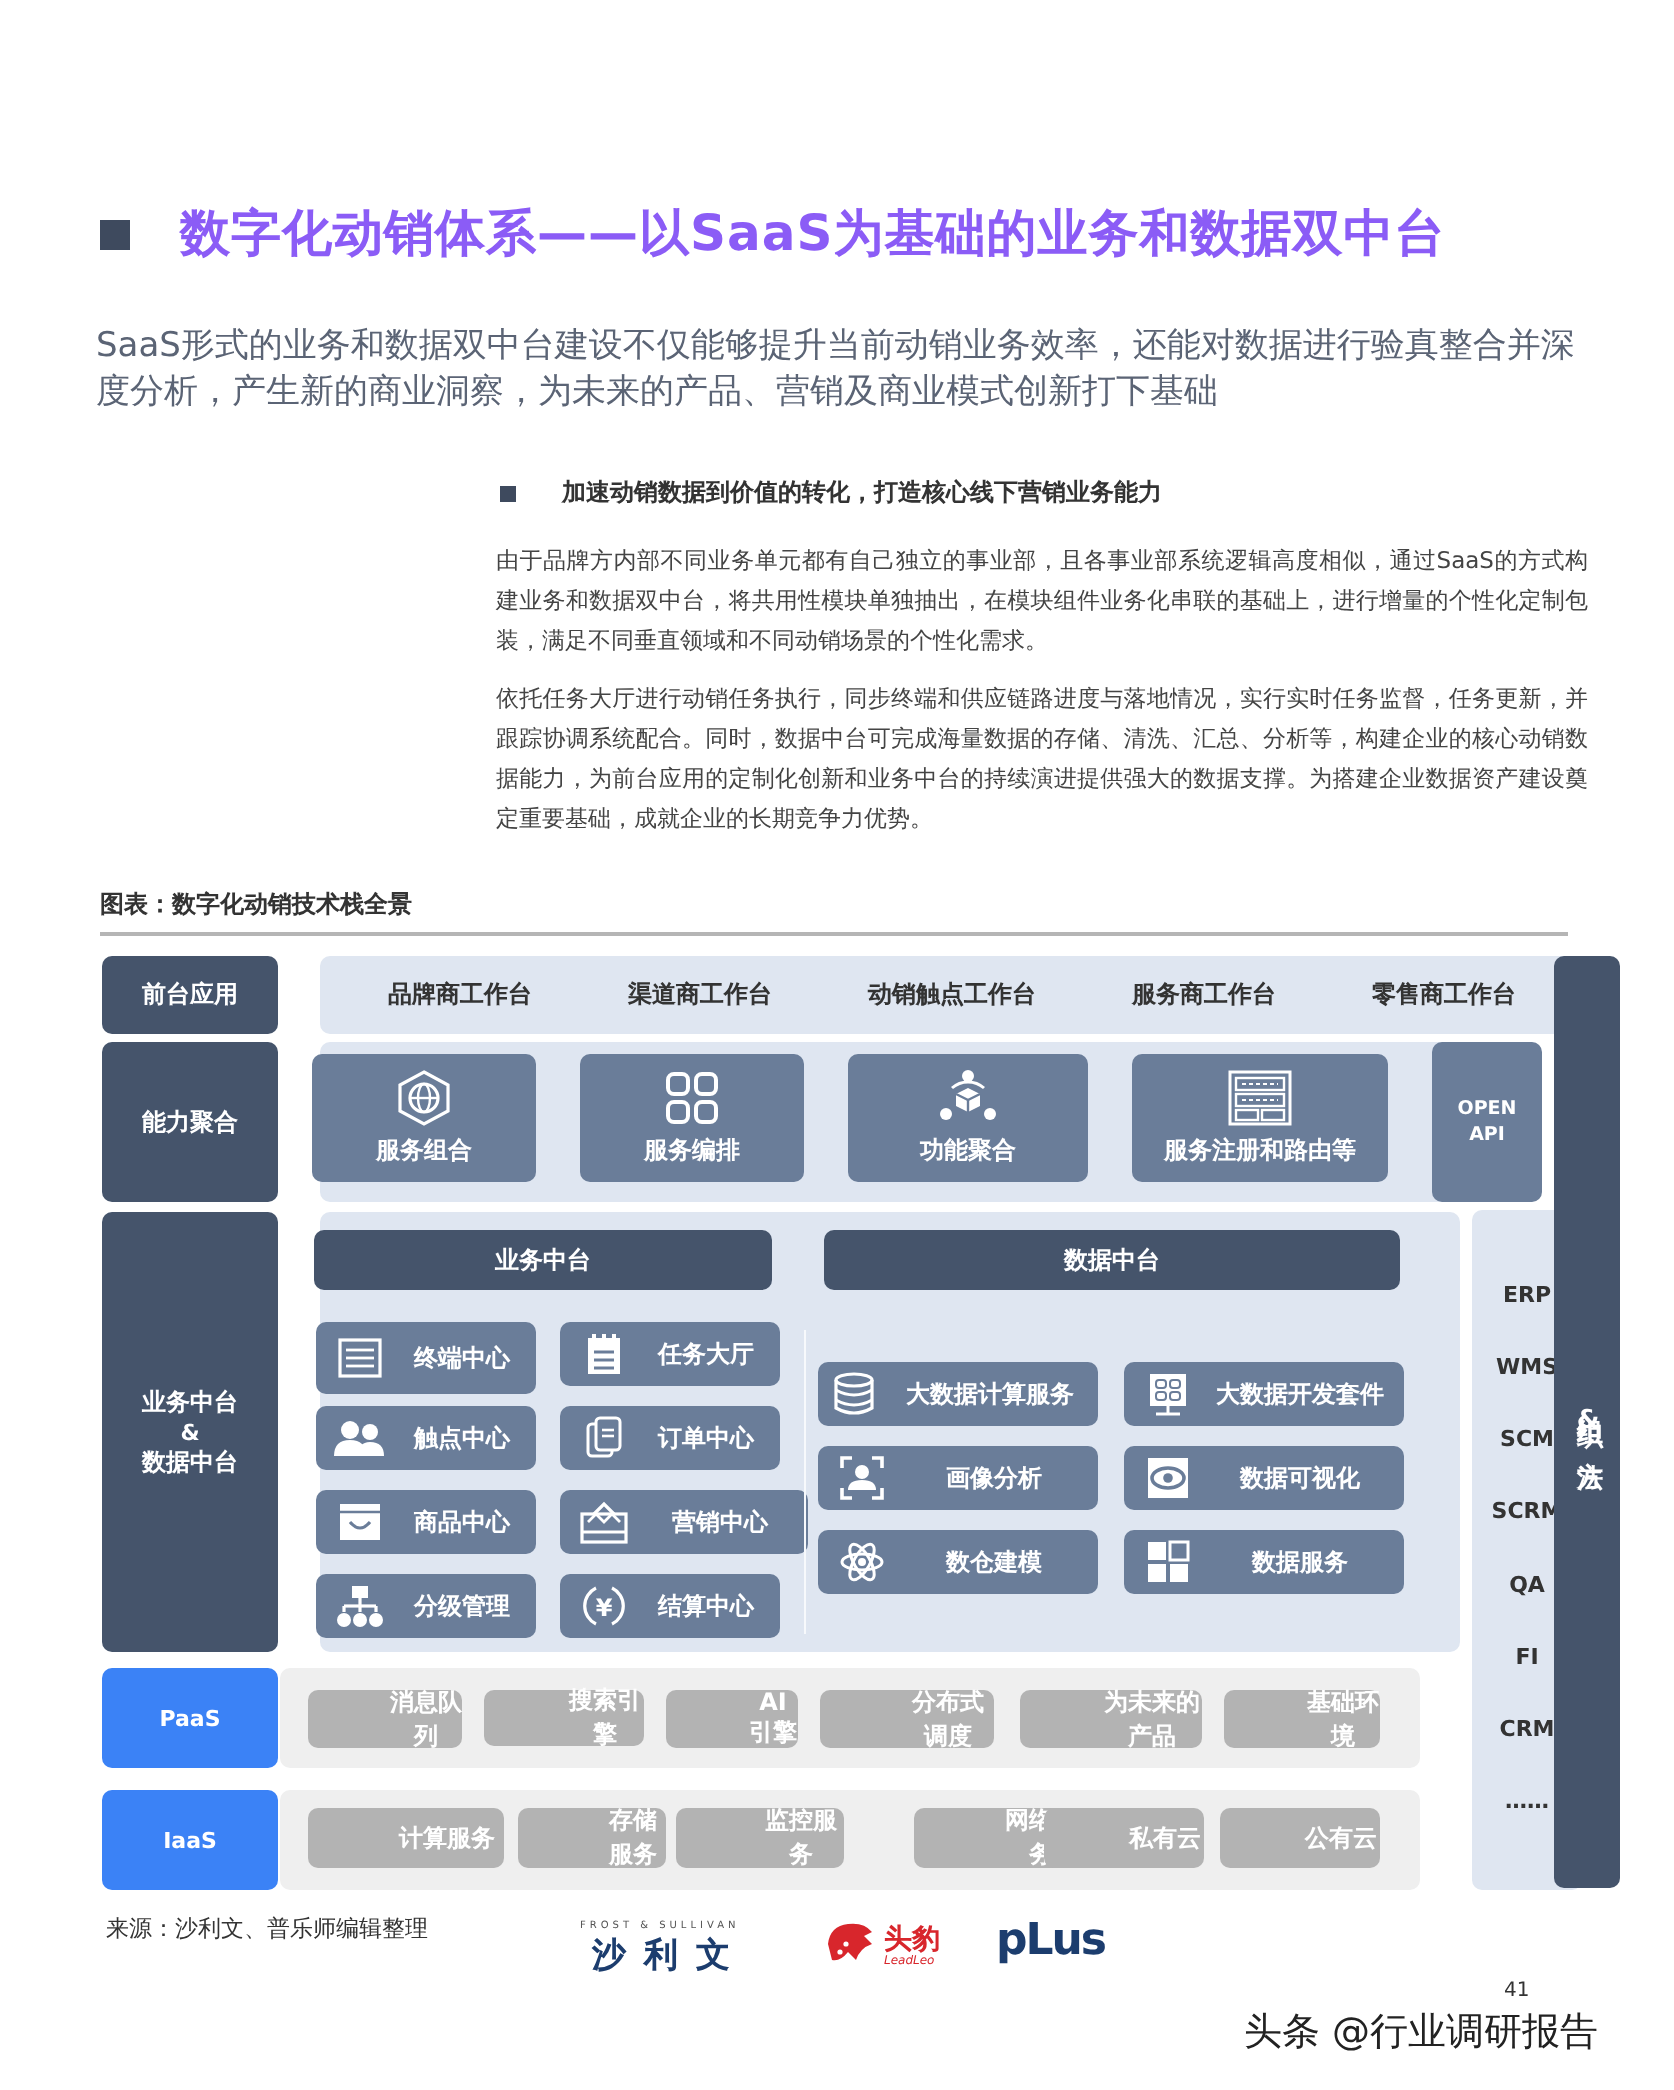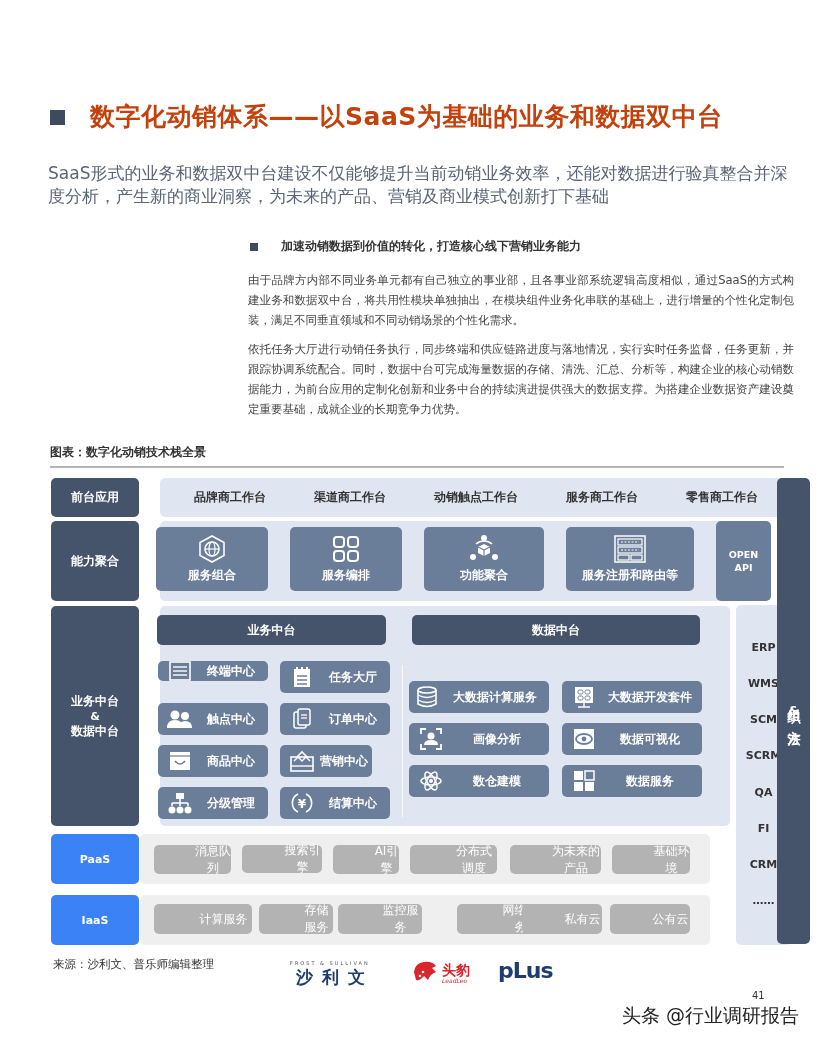--- a/index.html
+++ b/index.html
@@ -3,21 +3,21 @@
 <meta charset="utf-8">
 <style>
   * { box-sizing: border-box; margin: 0; padding: 0; }
   html, body { width: 837px; height: 1045px; background: #ffffff; overflow: hidden; }
   body { position: relative; font-family: "DejaVu Sans", "Liberation Sans", sans-serif; color: #333; }
 
   .abs { position: absolute; }
 
   
   .title-square { left: 50px; top: 110px; width: 15px; height: 15px; background: #3e4a5e; }
-  .title { left: 90px; top: 100px; font-size: 25px; font-weight: bold; color: #c2410c; letter-spacing: 0.5px; white-space: nowrap; }
+  .title { left: 90px; top: 100px; font-size: 25px; font-weight: bold; color: #8b5cf6; letter-spacing: 0.5px; white-space: nowrap; }
   .subtitle { left: 48px; top: 162px; width: 740px; font-size: 17px; line-height: 23px; color: #5b6475; }
 
   .sec-bullet { left: 250px; top: 243px; width: 8px; height: 8px; background: #3e4a5e; }
   .sec-heading { left: 281px; top: 238px; font-size: 12px; font-weight: bold; color: #333; white-space: nowrap; }
   .para { left: 248px; width: 546px; font-size: 11.5px; line-height: 20px; color: #444; text-align: justify; }
   .para1 { top: 270px; }
   .para2 { top: 339px; }
 
   .fig-caption { left: 50px; top: 444px; font-size: 12px; font-weight: bold; color: #333; }
   .fig-rule { left: 50px; top: 466px; width: 734px; height: 2px; background: #b5b5b5; }
@@ -44,21 +44,21 @@
 
   
   .chip { display: flex; align-items: center; font-size: 12px; font-weight: bold; color: #fff; }
   .chip .ic { width: 28px; height: 22px; display: flex; align-items: center; justify-content: center; margin-left: 8px; }
   .chip .lbl { flex: 1; text-align: center; }
 
   .side-list { display: flex; flex-direction: column; align-items: center; justify-content: space-around; padding: 24px 0 26px; font-size: 11px; font-weight: bold; color: #333; }
 
   .org-text { writing-mode: vertical-rl; text-orientation: upright; font-size: 13px; font-weight: bold; color: #fff; letter-spacing: 2px; }
 
-  .bottom-chip { font-size: 12px; font-weight: normal; padding-left: 41px; }
+  .bottom-chip { font-size: 12px; font-weight: bold; padding-left: 41px; }
 
   .source { left: 53px; top: 957px; font-size: 11.5px; color: #333; }
   .page-num { left: 752px; top: 990px; font-size: 10px; color: #333; }
   .watermark { left: 622px; top: 1003px; font-size: 19px; color: #222; white-space: nowrap; }
 
   .logo-frost-small { left: 290px; top: 960px; font-size: 5px; letter-spacing: 2px; color: #555; white-space: nowrap; }
   .logo-frost-big { left: 296px; top: 966px; font-size: 17px; font-weight: bold; color: #1c3d6e; letter-spacing: 9px; white-space: nowrap; }
   .logo-leadleo { left: 412px; top: 960px; display: flex; align-items: center; gap: 4px; }
   .logo-leadleo .cn { font-size: 14px; font-weight: bold; color: #d8262c; line-height: 14px; }
   .logo-leadleo .en { font-size: 6px; color: #d8262c; font-style: italic; }
@@ -152,21 +152,21 @@
 
   <div class="abs dark rounded center row-label" style="left:51px;top:606px;width:88px;height:220px;flex-direction:column;">
     <span>业务中台</span>
     <span style="font-size:11px;">&amp;</span>
     <span>数据中台</span>
   </div>
   <div class="abs light rounded" style="left:140px;top:606px;width:570px;height:220px;"></div>
 
   <div class="abs dark rounded center" style="left:157px;top:615px;width:229px;height:30px;font-size:12px;font-weight:bold;">业务中台</div>
 
-  <div class="abs mid rounded chip" style="left:158px;top:661px;width:110px;height:20px;">
+  <div class="abs mid rounded chip" style="left:158px;top:661px;width:110px;height:36px;">
     <span class="ic">
         <svg width="22" height="20" viewBox="0 0 22 20">
           <rect x="1" y="1" width="20" height="18" fill="none" stroke="#fff" stroke-width="1.6"></rect>
           <line x1="4" y1="6" x2="18" y2="6" stroke="#fff" stroke-width="1.4"></line>
           <line x1="4" y1="10" x2="18" y2="10" stroke="#fff" stroke-width="1.4"></line>
           <line x1="4" y1="14" x2="18" y2="14" stroke="#fff" stroke-width="1.4"></line>
         </svg>
       </span>
     <span class="lbl">终端中心</span>
   </div>
@@ -209,21 +209,21 @@
   <div class="abs mid rounded chip" style="left:158px;top:745px;width:110px;height:32px;">
     <span class="ic">
         <svg width="22" height="20" viewBox="0 0 22 20">
           <rect x="1" y="1" width="20" height="18" fill="#fff"></rect>
           <line x1="1" y1="5" x2="21" y2="5" stroke="#6a7d99" stroke-width="1.2"></line>
           <path d="M6,10 Q11,16 16,10" fill="none" stroke="#6a7d99" stroke-width="1.5"></path>
         </svg>
       </span>
     <span class="lbl">商品中心</span>
   </div>
-  <div class="abs mid rounded chip" style="left:280px;top:745px;width:92px;height:32px;">
+  <div class="abs mid rounded chip" style="left:280px;top:745px;width:124px;height:32px;">
     <span class="ic">
         <svg width="24" height="22" viewBox="0 0 24 22">
           <rect x="1" y="7" width="22" height="14" fill="none" stroke="#fff" stroke-width="1.6"></rect>
           <line x1="1" y1="16" x2="23" y2="16" stroke="#fff" stroke-width="1.4"></line>
           <path d="M7,7 L12,2 L17,7" fill="none" stroke="#fff" stroke-width="1.6"></path>
           <path d="M4,11 L8,7 L12,11 L16,7 L20,11" fill="none" stroke="#fff" stroke-width="1.4"></path>
         </svg>
       </span>
     <span class="lbl">营销中心</span>
   </div>

